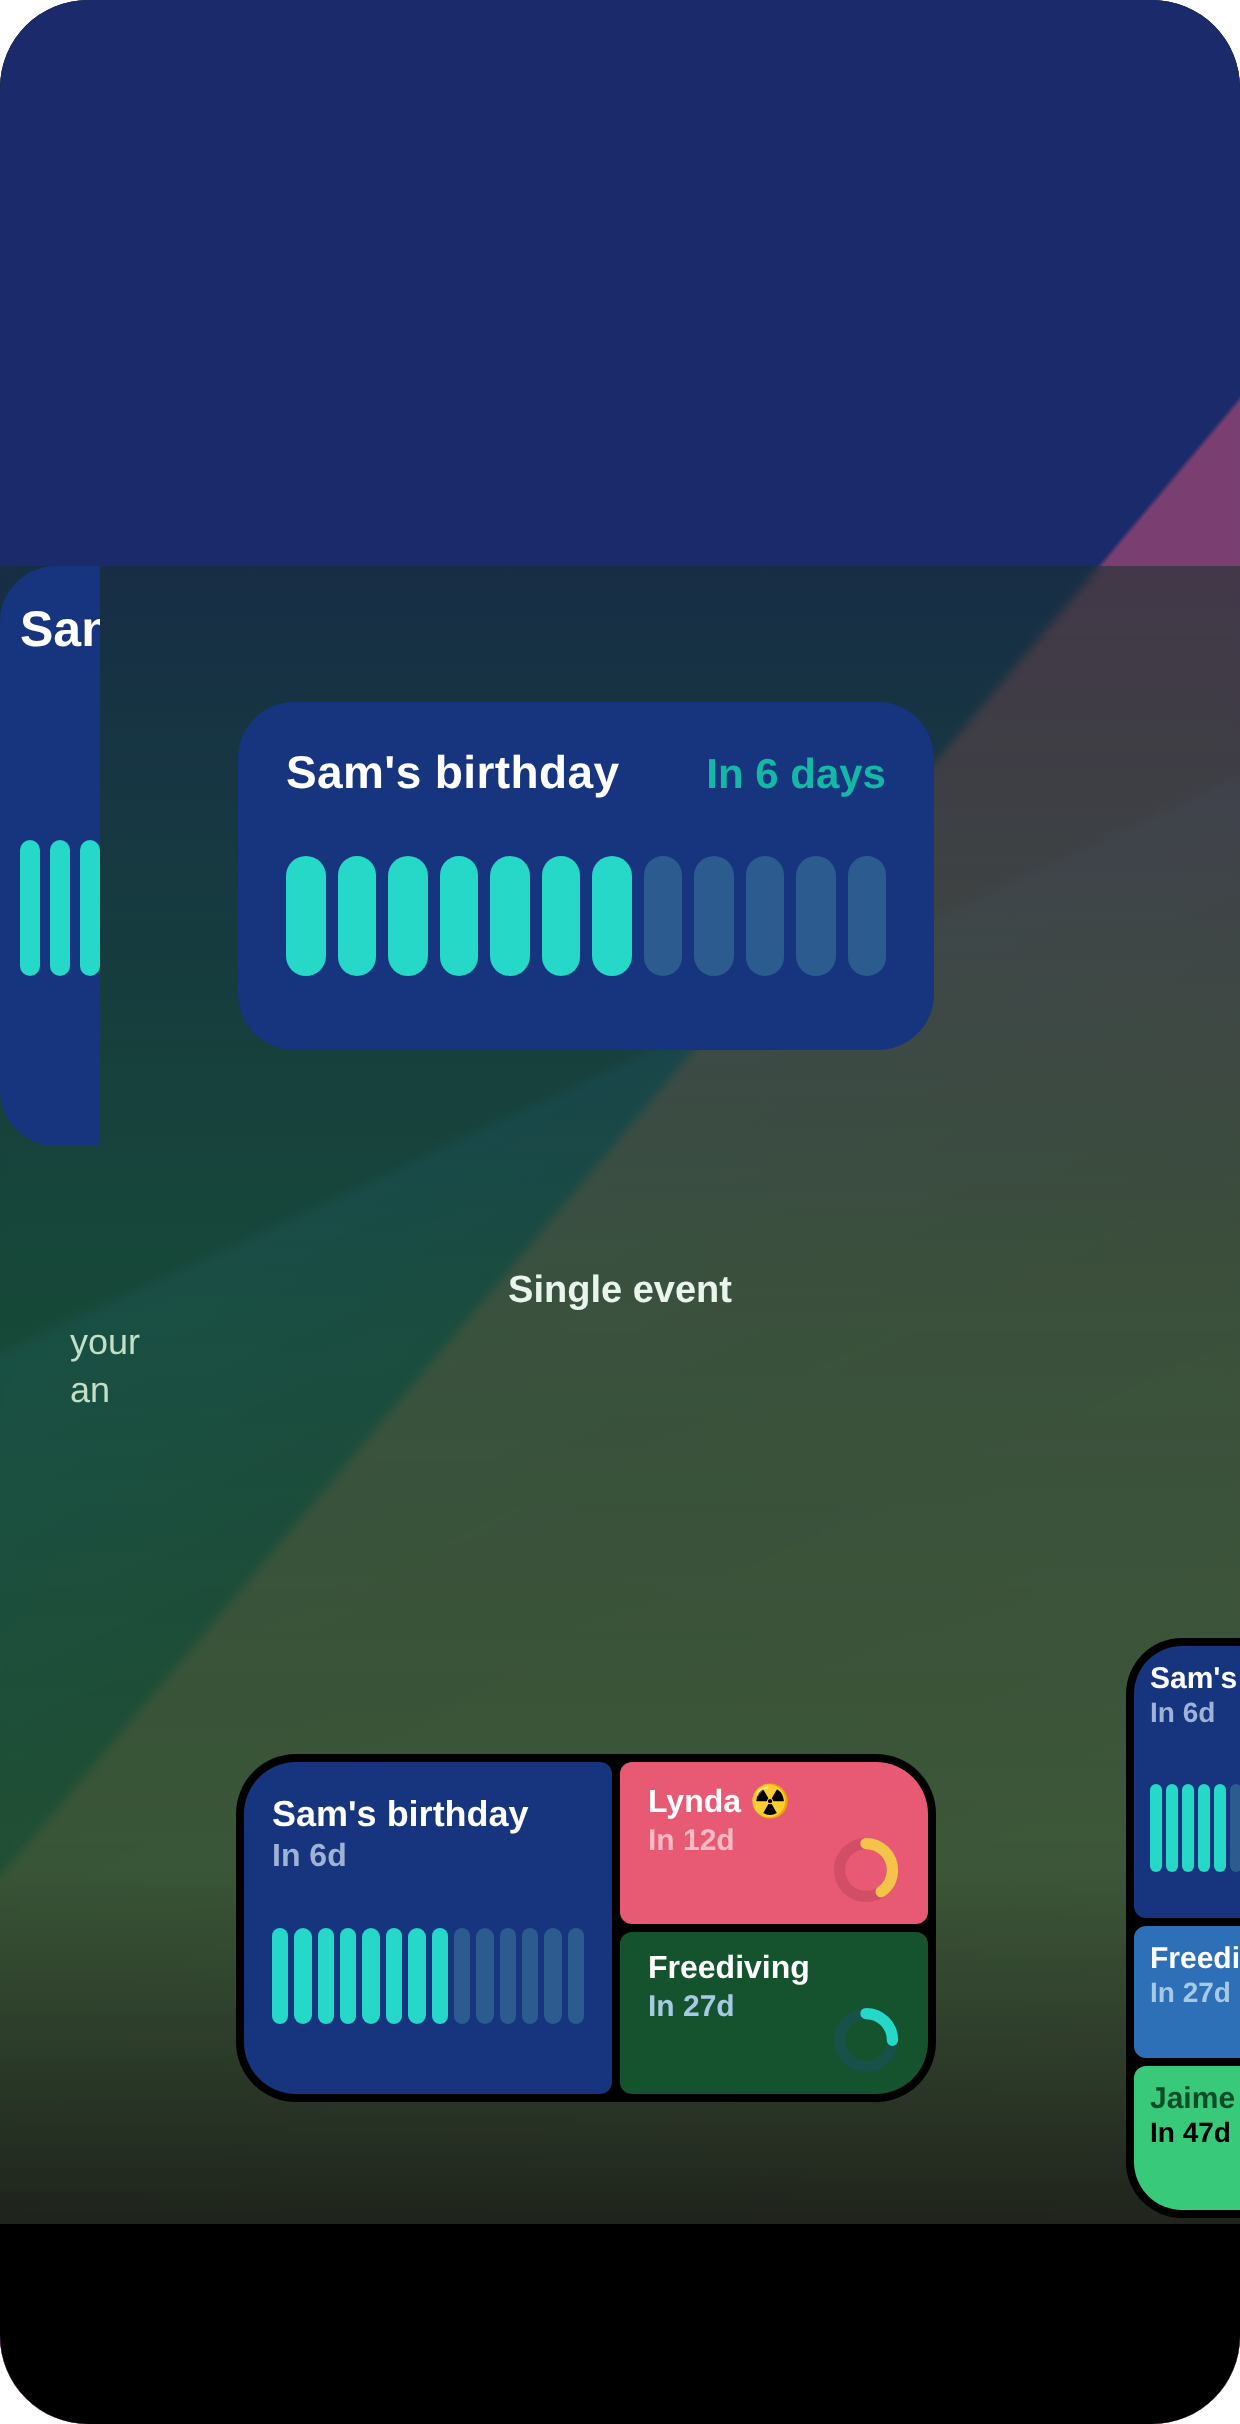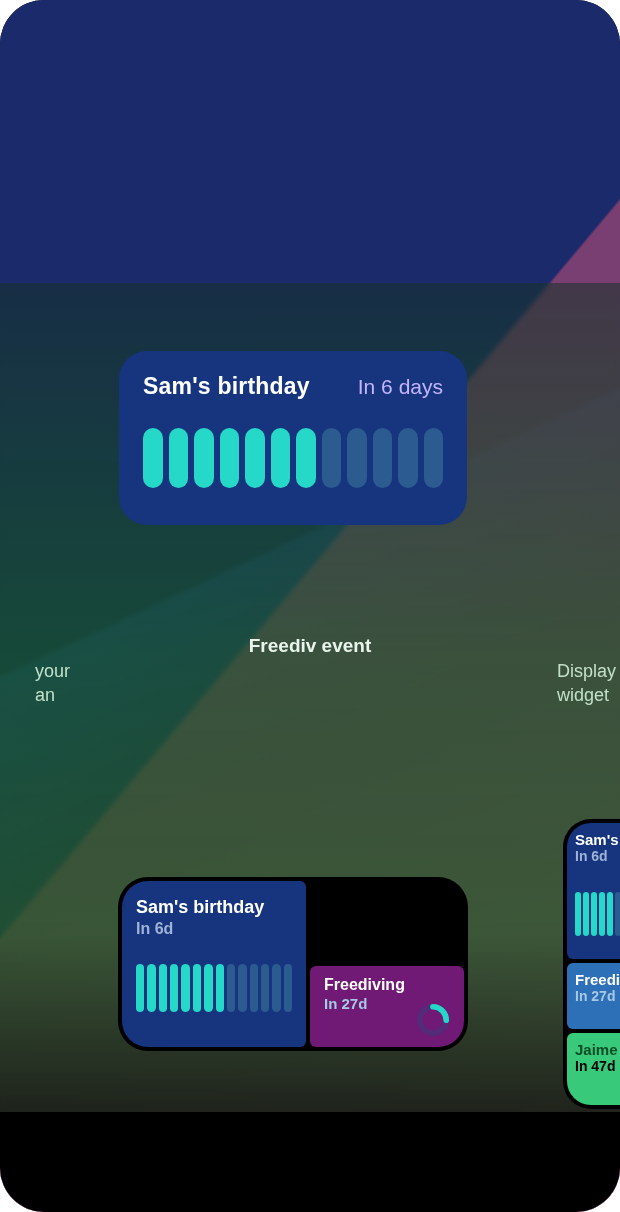--- a/index.html
+++ b/index.html
@@ -22,21 +22,21 @@
   .sheet-inner { position: relative; width: 100%; height: 100%; }
   
   .widget-card {
     position: absolute; background: #17357f; border-radius: 28px;
   }
   .center-widget {
     left: 119px; top: 68px; width: 348px; height: 174px; padding: 22px 24px 20px 24px;
   }
   .center-widget .title-row { display: flex; justify-content: space-between; align-items: baseline; }
   .center-widget .title { color: #fff; font-size: 23px; font-weight: 700; letter-spacing: 0.2px; }
-  .center-widget .sub { color: #c4b5fd; font-size: 21px; font-weight: 400; }
+  .center-widget .sub { color: #14b8a6; font-size: 21px; font-weight: 700; }
   .pill-row { display: flex; gap: 6px; margin-top: 28px; }
   .pill { width: 22px; height: 60px; border-radius: 12px; }
   .pill.on { background: #25d8c7; }
   .pill.off { background: #2b5b8f; }
   
   .right-widget {
     right: -1px; top: 12px; width: 50px; height: 290px; border-radius: 28px 0 0 28px;
     background: #17357f; padding: 18px 0 12px 10px; overflow: hidden;
   }
   .right-widget .title { color: #fff; font-size: 25px; font-weight: 800; }
@@ -59,21 +59,21 @@
   }
   .mw-left .t1 { color: #fff; font-weight: 700; font-size: 18px; }
   .mw-left .t2 { color: #9fb3d6; font-weight: 600; font-size: 16px; margin-top: 2px; }
   .mw-left .pill-row { margin-top: 26px; gap: 3px; }
   .mw-left .pill { width: 9px; height: 48px; border-radius: 6px; }
   .mw-top {
     position: absolute; left: 192px; top: 4px; right: 4px; height: 81px; background: #e85a74;
     border-radius: 6px 26px 6px 6px; padding: 10px 14px;
   }
   .mw-bot {
-    position: absolute; left: 192px; top: 89px; right: 4px; bottom: 4px; background: #701a75;
+    position: absolute; left: 192px; top: 89px; right: 4px; bottom: 4px; background: #14532d;
     border-radius: 6px 6px 26px 6px; padding: 10px 14px;
   }
   .ev-title { color: #fff; font-weight: 700; font-size: 16px; }
   .ev-sub { font-weight: 600; font-size: 15px; margin-top: 1px; }
   .mw-top .ev-sub { color: #f7b9c4; }
   .mw-bot .ev-sub { color: #a6c9e4; }
   .ring { position: absolute; right: 14px; bottom: 10px; width: 34px; height: 34px; }
   .ring svg { width: 34px; height: 34px; transform: rotate(-90deg); }
   .ring-bg { fill: none; stroke-width: 6; opacity: 0.35; }
   .ring-fg { fill: none; stroke-width: 6; stroke-linecap: round; }
@@ -120,34 +120,38 @@
             <div class="pill on"></div>
             <div class="pill on"></div>
             <div class="pill off"></div>
             <div class="pill off"></div>
             <div class="pill off"></div>
             <div class="pill off"></div>
             <div class="pill off"></div>
           </div>
       </div>
 
+      <div class="right-widget">
+        <span class="title">San</span>
+        <div class="pill-row" id="pills-right">
+            <div class="pill on"></div>
+            <div class="pill on"></div>
+            <div class="pill on"></div>
+          </div>
+      </div>
 
       <div class="caption-left">
         <div class="caption-body">your</div>
         <div class="caption-body">an</div>
       </div>
 
       <div class="caption">
-        <div class="caption-title">Freediv event</div>
-      </div>
-
-      <div class="caption-right">
-        <div class="caption-body">Display</div>
-        <div class="caption-body">widget</div>
-      </div>
+        <div class="caption-title">Single event</div>
+      </div>
+
 
       <div class="medium-widget">
         <div class="mw-left">
           <div class="t1">Sam's birthday</div>
           <div class="t2">In 6d</div>
           <div class="pill-row" id="pills-medium">
               <div class="pill on"></div>
               <div class="pill on"></div>
               <div class="pill on"></div>
               <div class="pill on"></div>
@@ -155,20 +159,30 @@
               <div class="pill on"></div>
               <div class="pill on"></div>
               <div class="pill on"></div>
               <div class="pill off"></div>
               <div class="pill off"></div>
               <div class="pill off"></div>
               <div class="pill off"></div>
               <div class="pill off"></div>
               <div class="pill off"></div>
             </div>
+        </div>
+        <div class="mw-top">
+          <div class="ev-title">Lynda ☢️</div>
+          <div class="ev-sub">In 12d</div>
+          <div class="ring">
+            <svg viewBox="0 0 36 36">
+                <circle class="ring-bg" cx="18" cy="18" r="14" stroke="#aa3a50"></circle>
+                <circle id="ring-top" class="ring-fg" cx="18" cy="18" r="14" stroke="#f4c34a" stroke-dasharray="87.96459430051421" stroke-dashoffset="52.778756580308524"></circle>
+              </svg>
+          </div>
         </div>
         <div class="mw-bot">
           <div class="ev-title">Freediving</div>
           <div class="ev-sub">In 27d</div>
           <div class="ring">
             <svg viewBox="0 0 36 36">
                 <circle class="ring-bg" cx="18" cy="18" r="14" stroke="#1d4d7d"></circle>
                 <circle id="ring-bot" class="ring-fg" cx="18" cy="18" r="14" stroke="#25d8c7" stroke-dasharray="87.96459430051421" stroke-dashoffset="65.97344572538566"></circle>
               </svg>
           </div>

